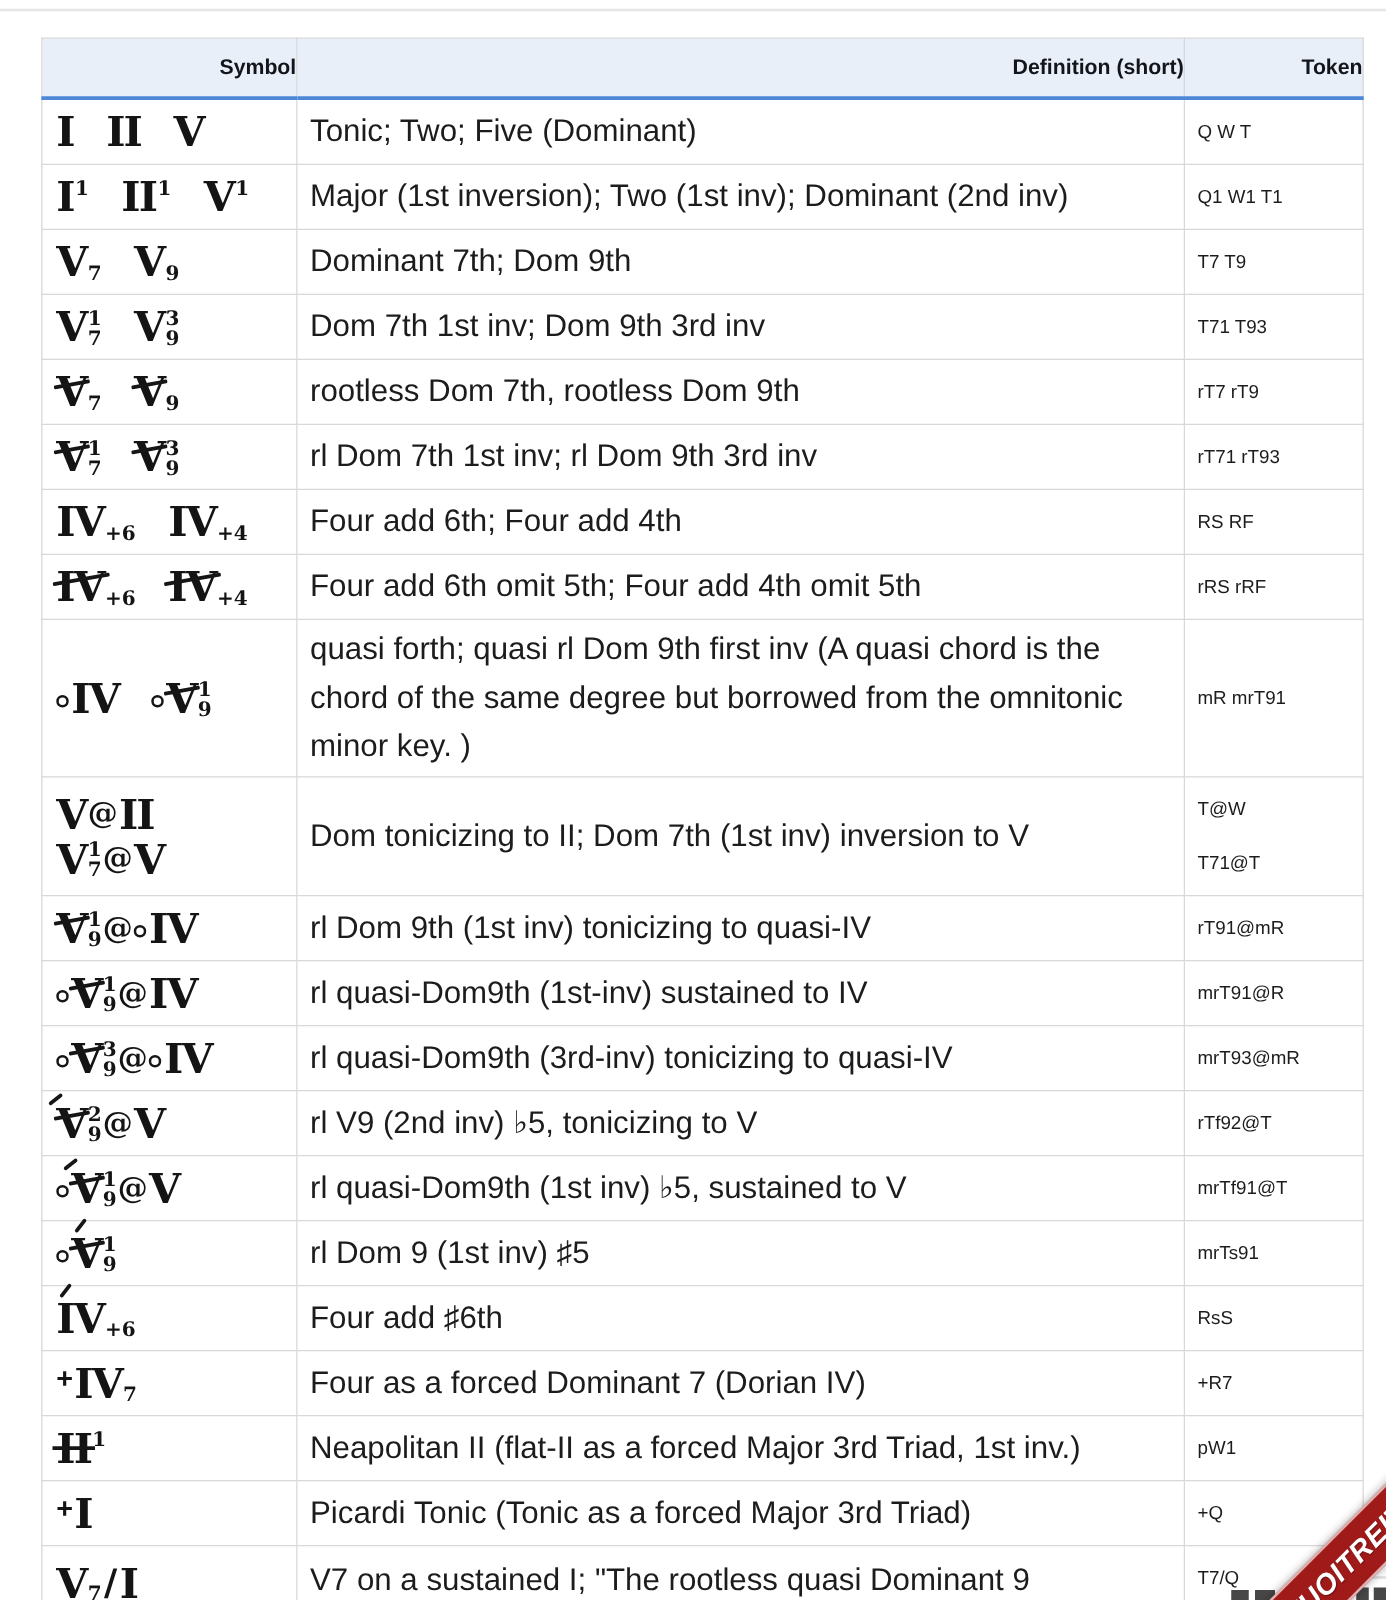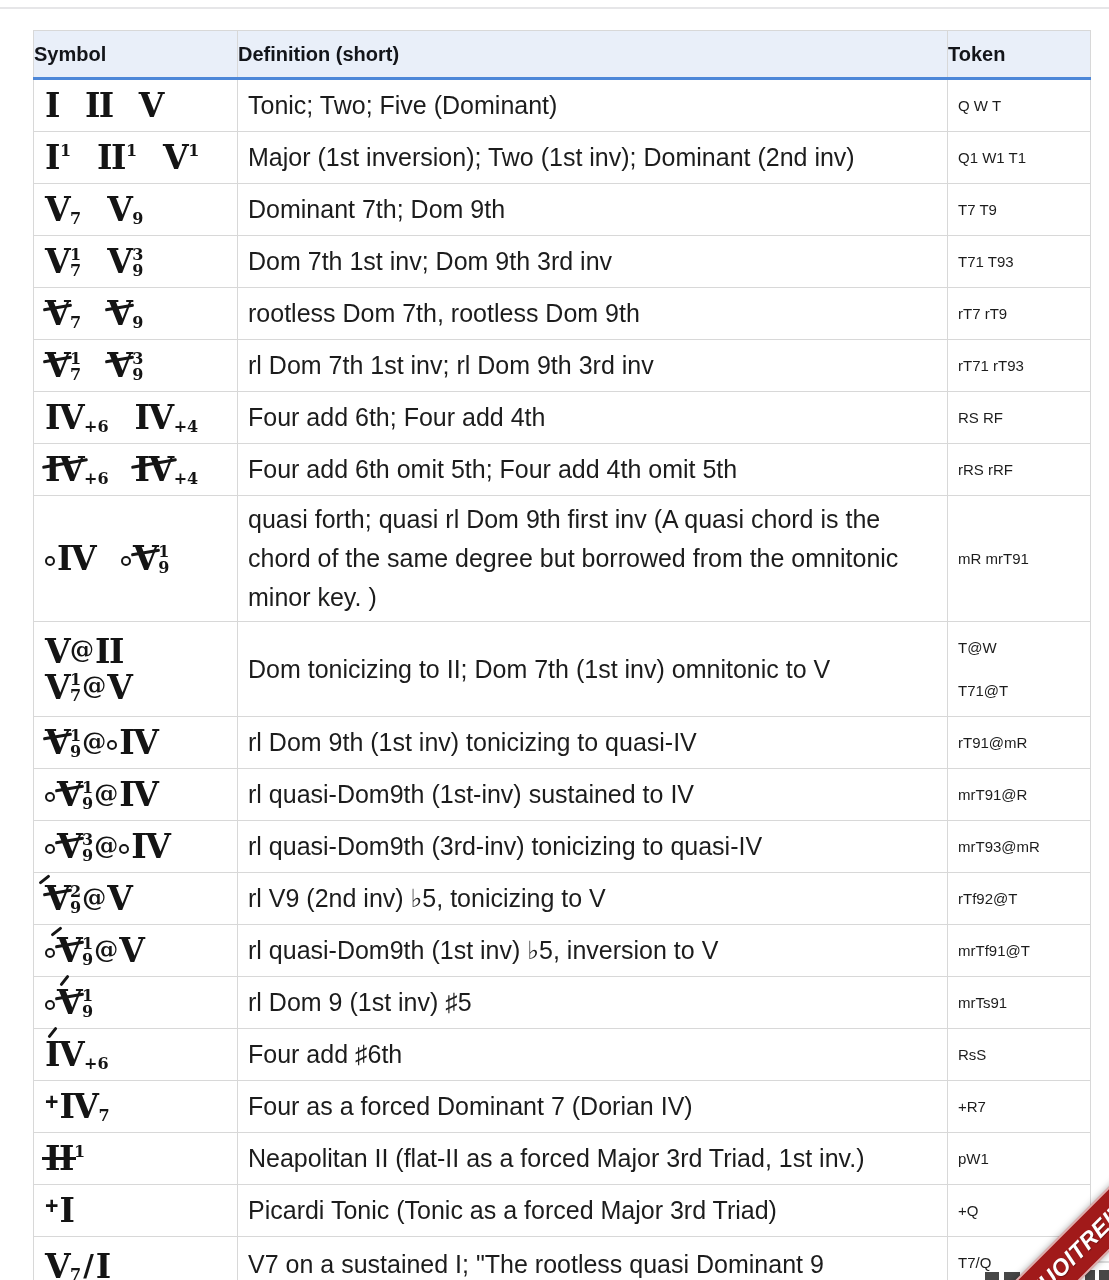--- a/index.html
+++ b/index.html
@@ -21,21 +21,21 @@
     position:absolute;left:33px;top:30px;width:1057px;
     border-collapse:collapse;table-layout:fixed;
   }
   col.c-sym{width:204px}
   col.c-def{width:710px}
   col.c-tok{width:143px}
   th,td{border:1px solid var(--border);vertical-align:middle}
   thead th{
     height:48px;background:var(--header-bg);
     border-bottom:3px solid var(--accent-blue);
-    font-size:20px;font-weight:700;text-align:left;color:#13151a;
+    font-size:17px;font-weight:700;text-align:right;color:#13151a;
   }
   tbody tr.h1{height:51px}
   tbody tr.h2{height:91px}
 
   td.sym{padding:2px 4px 2px 11px}
   .sym-line{display:flex;align-items:center;gap:26px;margin:3px 0}
   .sym-group{display:inline-flex;align-items:center}
   .unit{display:inline-flex;align-items:center}
   .base{
     font-family:"DejaVu Serif",serif;font-weight:700;font-size:33px;
@@ -376,21 +376,21 @@
                   <span>7</span>
                 </span>
               </span>
               <span class="lit lit-at">@</span>
               <span class="unit">
                 <span class="bw"><span class="base">V</span></span>
               </span>
             </span>
           </div>
         </td>
-        <td class="def">Dom tonicizing to II; Dom 7th (1st inv) omnitonic to V</td>
+        <td class="def">Dom tonicizing to II; Dom 7th (1st inv) inversion to V</td>
         <td class="tok">
           <div class="tok-line">T@W</div>
           <div class="tok-line">T71@T</div>
         </td>
       </tr>
       <tr class="h1">
         <td class="sym">
           <div class="sym-line">
             <span class="sym-group">
               <span class="unit">
@@ -497,21 +497,21 @@
                   <span>9</span>
                 </span>
               </span>
               <span class="lit lit-at">@</span>
               <span class="unit">
                 <span class="bw"><span class="base">V</span></span>
               </span>
             </span>
           </div>
         </td>
-        <td class="def">rl quasi-Dom9th (1st inv) ♭5, inversion to V</td>
+        <td class="def">rl quasi-Dom9th (1st inv) ♭5, sustained to V</td>
         <td class="tok">
           <div class="tok-line">mrTf91@T</div>
         </td>
       </tr>
       <tr class="h1">
         <td class="sym">
           <div class="sym-line">
             <span class="sym-group">
               <span class="unit">
                 <span class="ring"></span>

